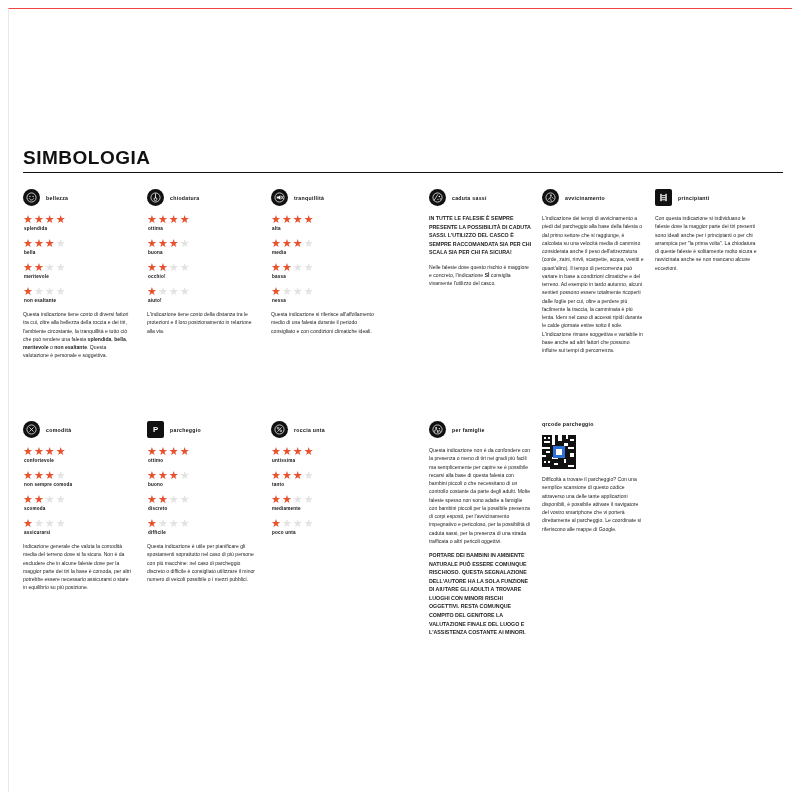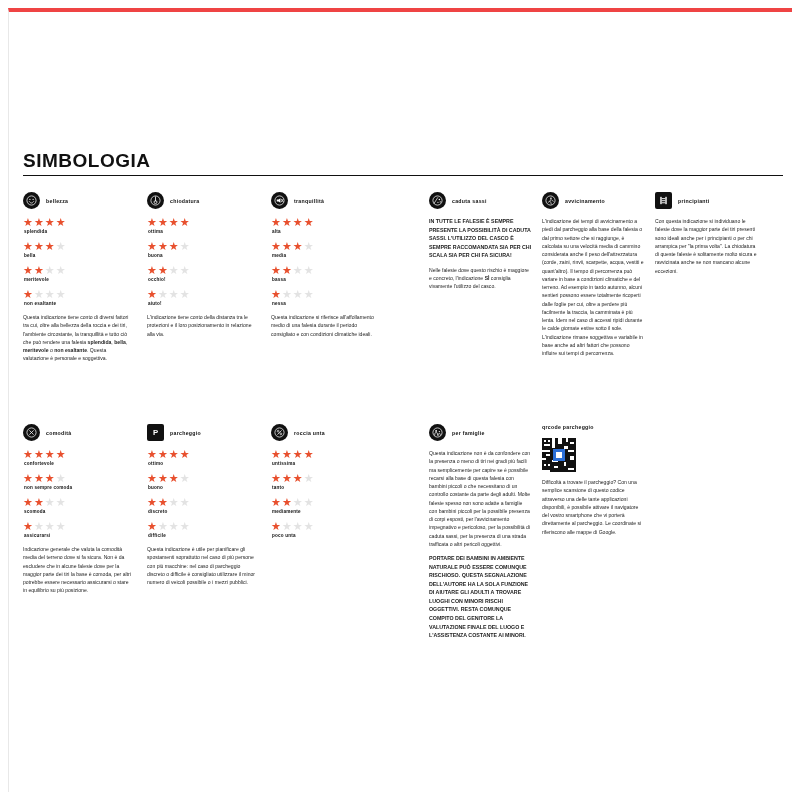--- a/index.html
+++ b/index.html
@@ -15,21 +15,21 @@
     position: relative;
     width: 800px; height: 800px;
     background: #fff;
   }
   .sheet {
     position: absolute;
     left: 8px; top: 8px;
     width: 784px; height: 784px;
     background: #fff;
     border-left: 1px solid #e8e8e8;
-    border-top: 4px solid #ef4444;
+    border-top: 1px solid #ef4444;
   }
   .title {
     position: absolute;
     left: 14px; top: 138px;
     font-size: 19px;
     font-weight: bold;
     letter-spacing: 0.5px;
     color: #111;
   }
   .title-rule {

